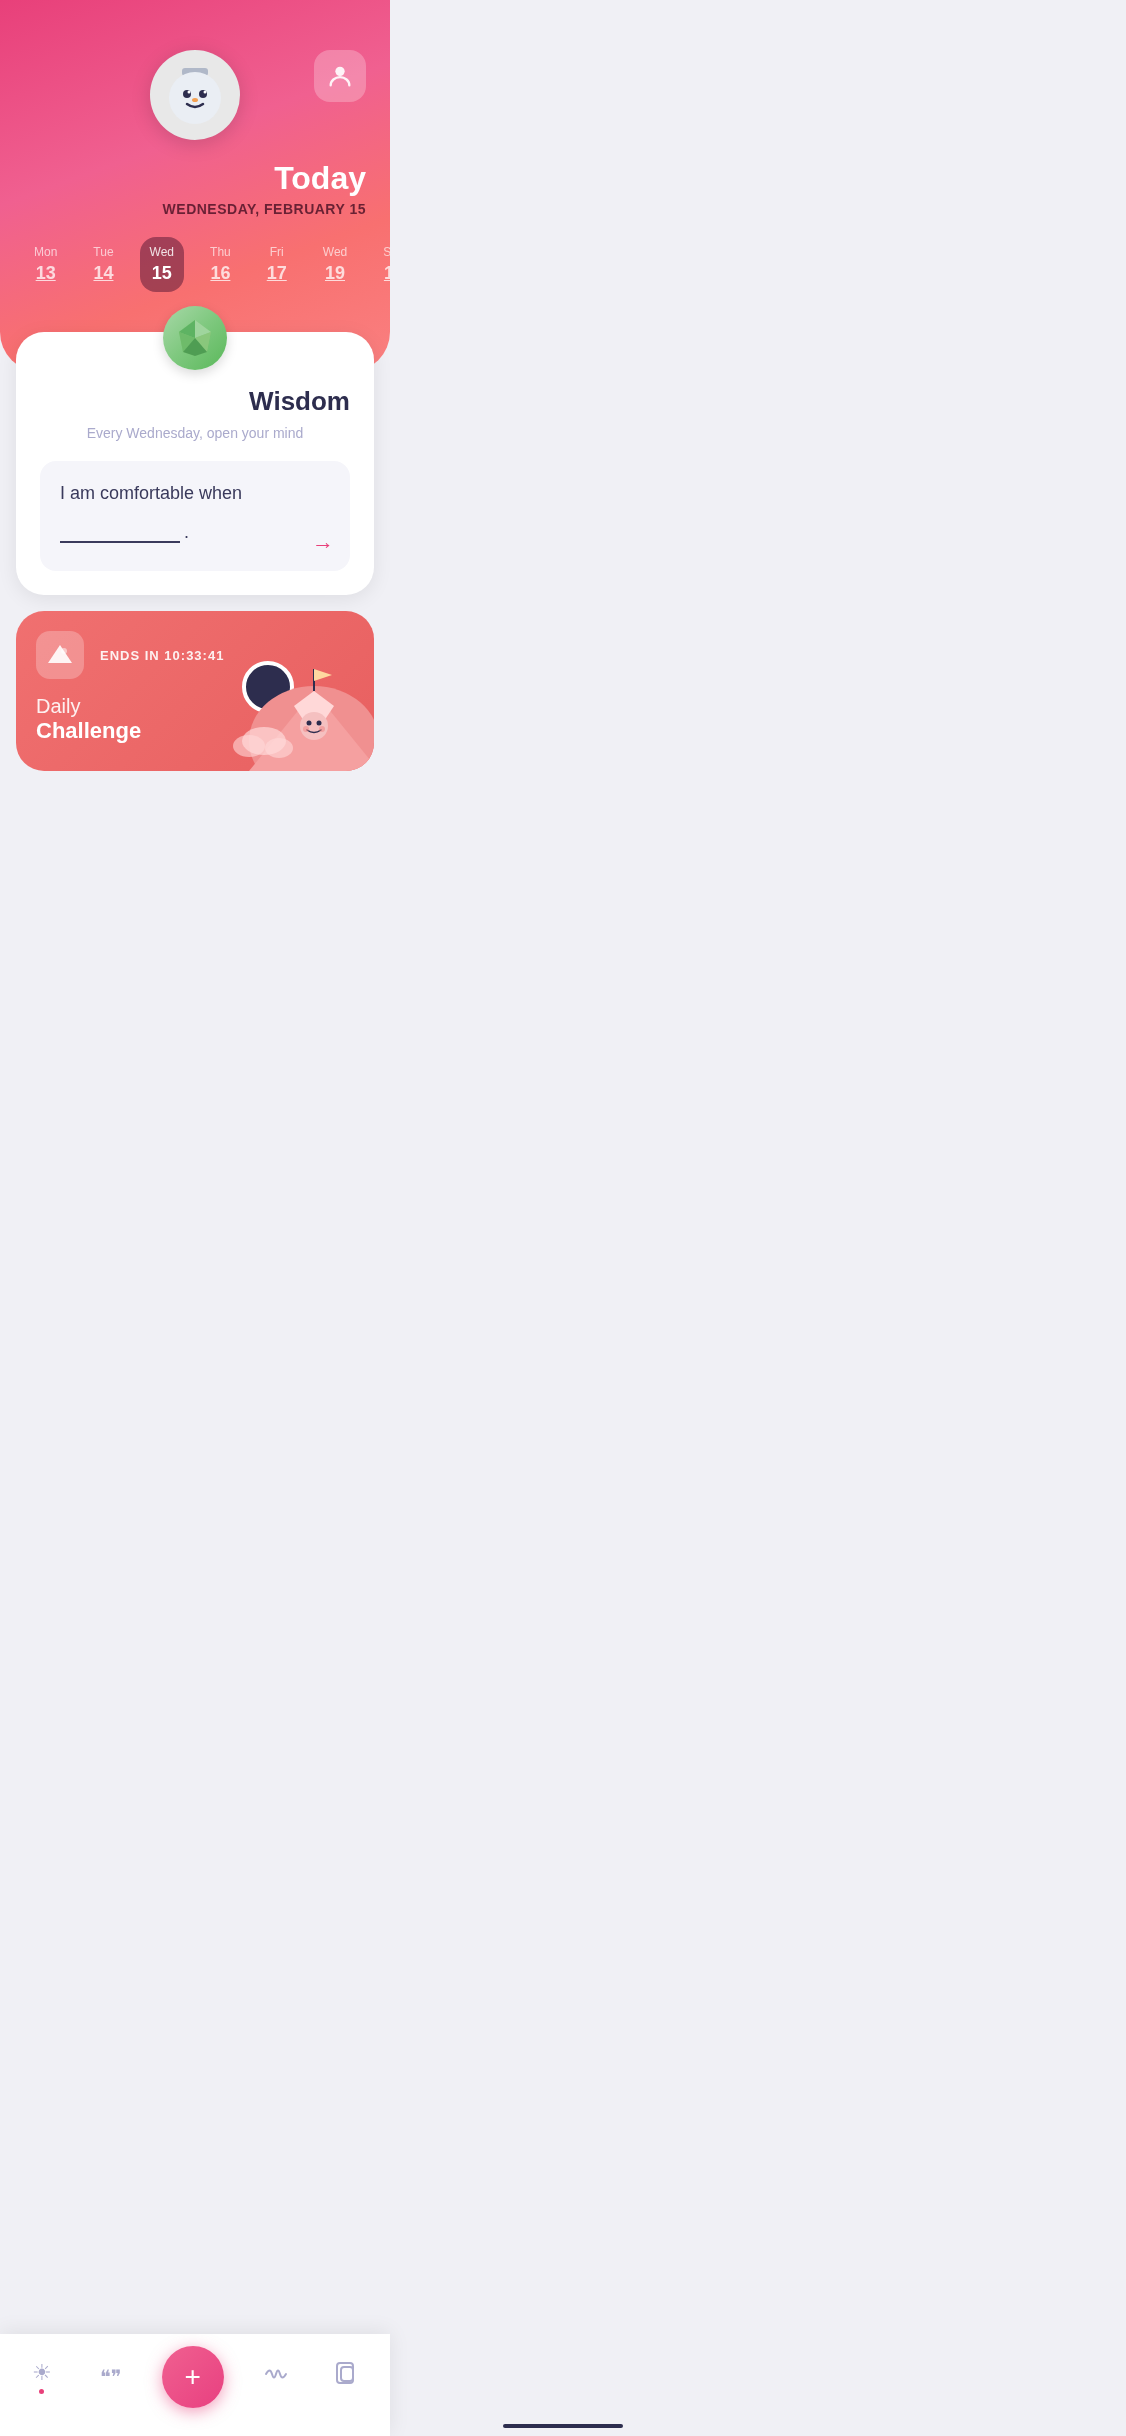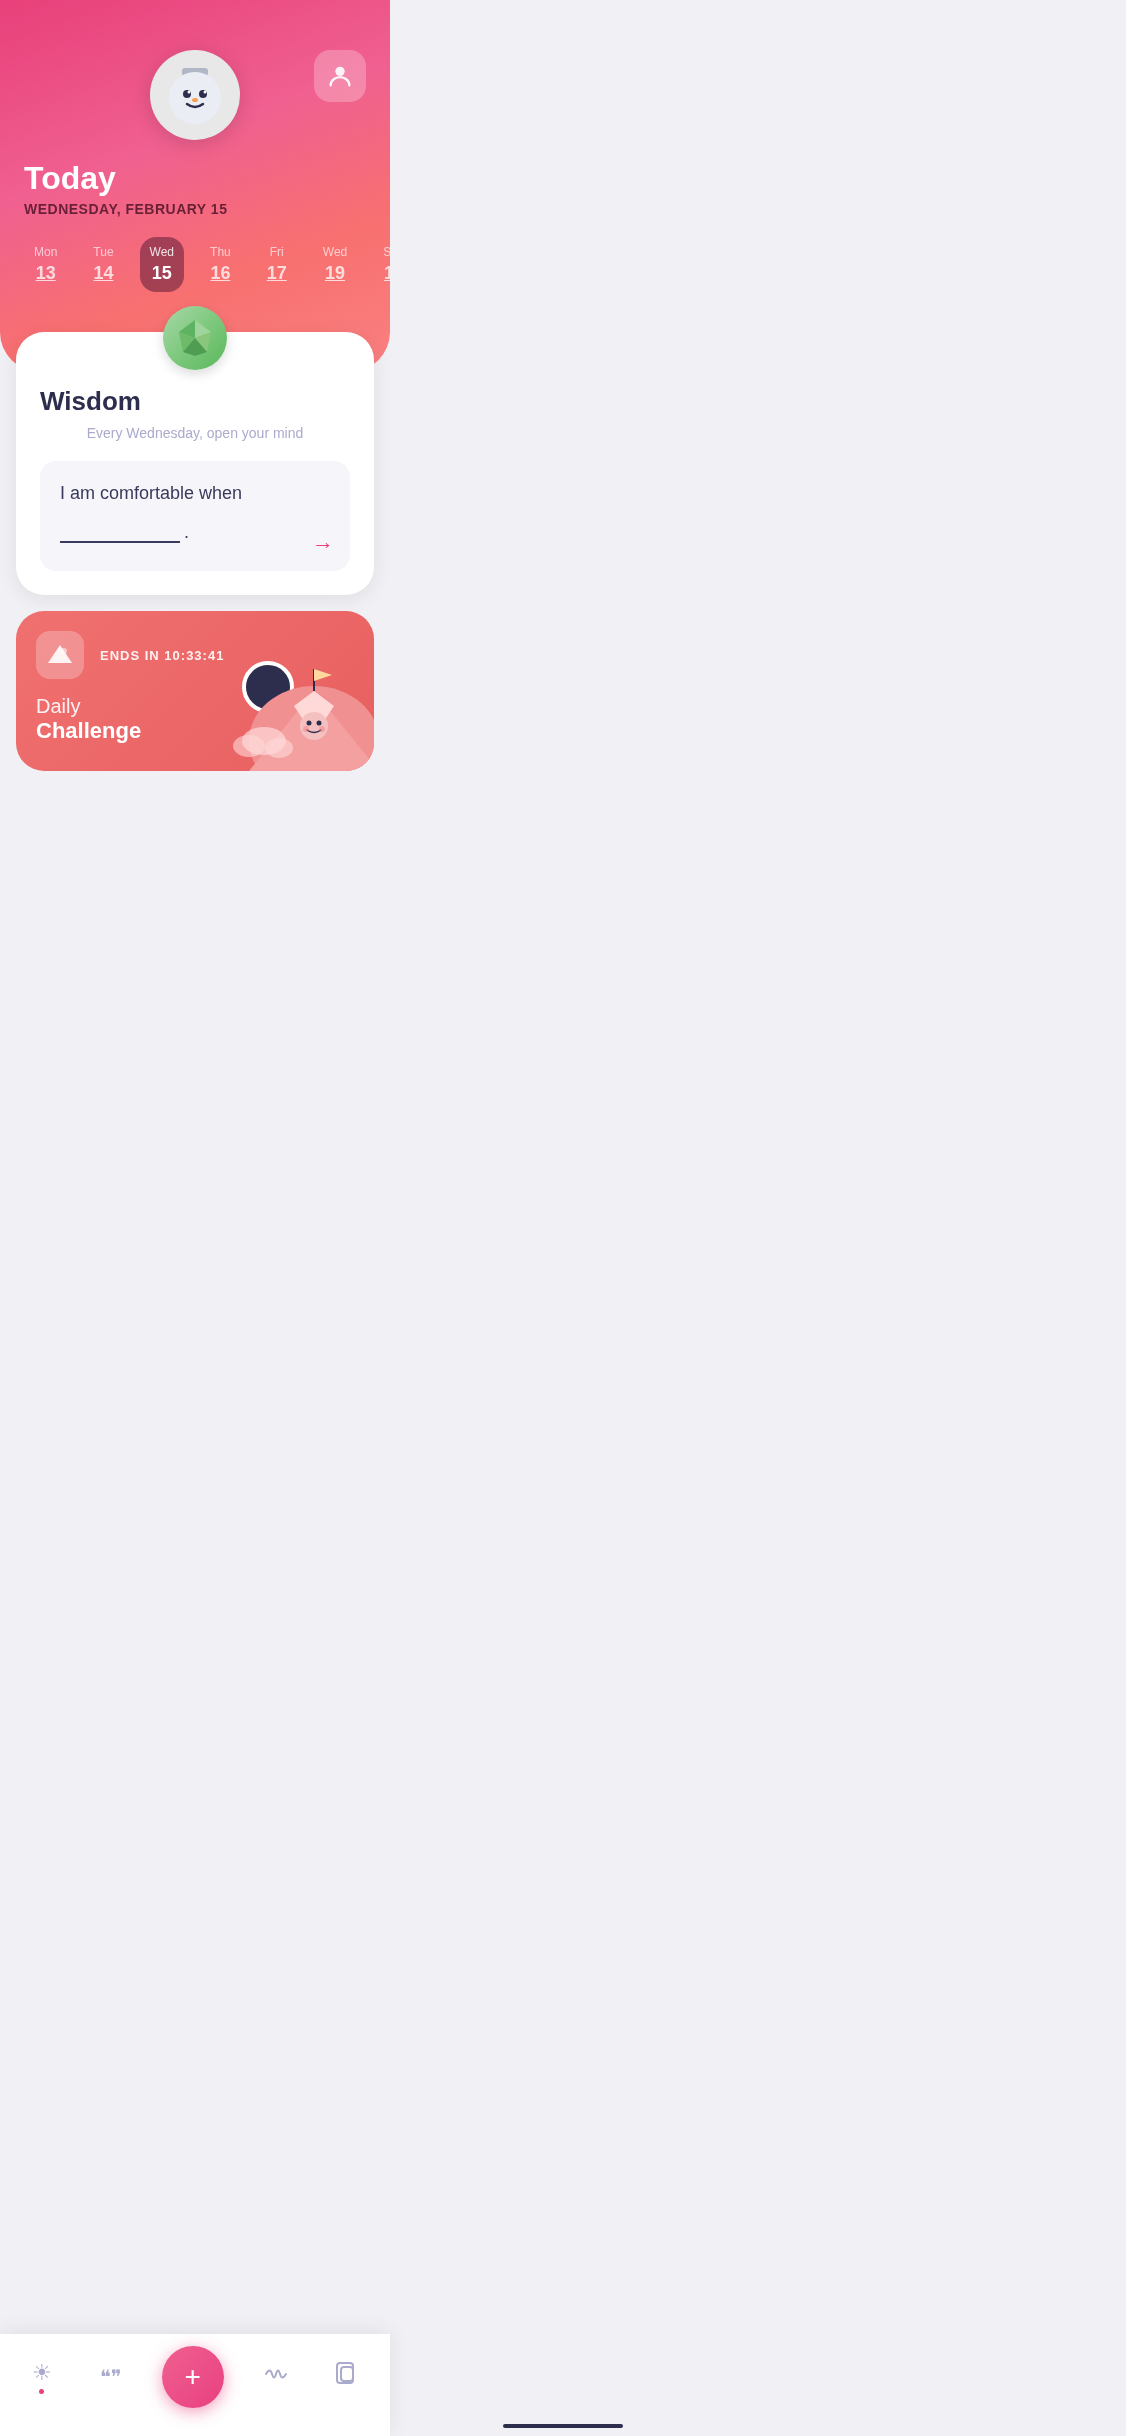--- a/index.html
+++ b/index.html
@@ -13,20 +13,21 @@
       overflow-x: hidden;
       position: relative;
     }
 
     
     .header-bg {
       background: linear-gradient(160deg, #e8407a 0%, #f06090 40%, #f87070 70%, #fa8080 100%);
       padding: 50px 24px 80px 24px;
       position: relative;
       border-radius: 0 0 40px 40px;
+      text-align: right;
     }
 
     
     .robot-avatar {
       width: 90px;
       height: 90px;
       border-radius: 50%;
       background: #e8e8e8;
       margin: 0 auto 20px auto;
       display: flex;
@@ -149,21 +150,21 @@
       overflow: hidden;
       position: relative;
     }
 
     .leaf-svg {
       width: 44px;
       height: 44px;
     }
 
     .wisdom-title {
-      text-align: left;
+      text-align: right;
       font-size: 26px;
       font-weight: 700;
       color: #2d2d4e;
       margin-bottom: 8px;
     }
 
     .wisdom-subtitle {
       text-align: center;
       font-size: 14px;
       color: #aaaacc;

